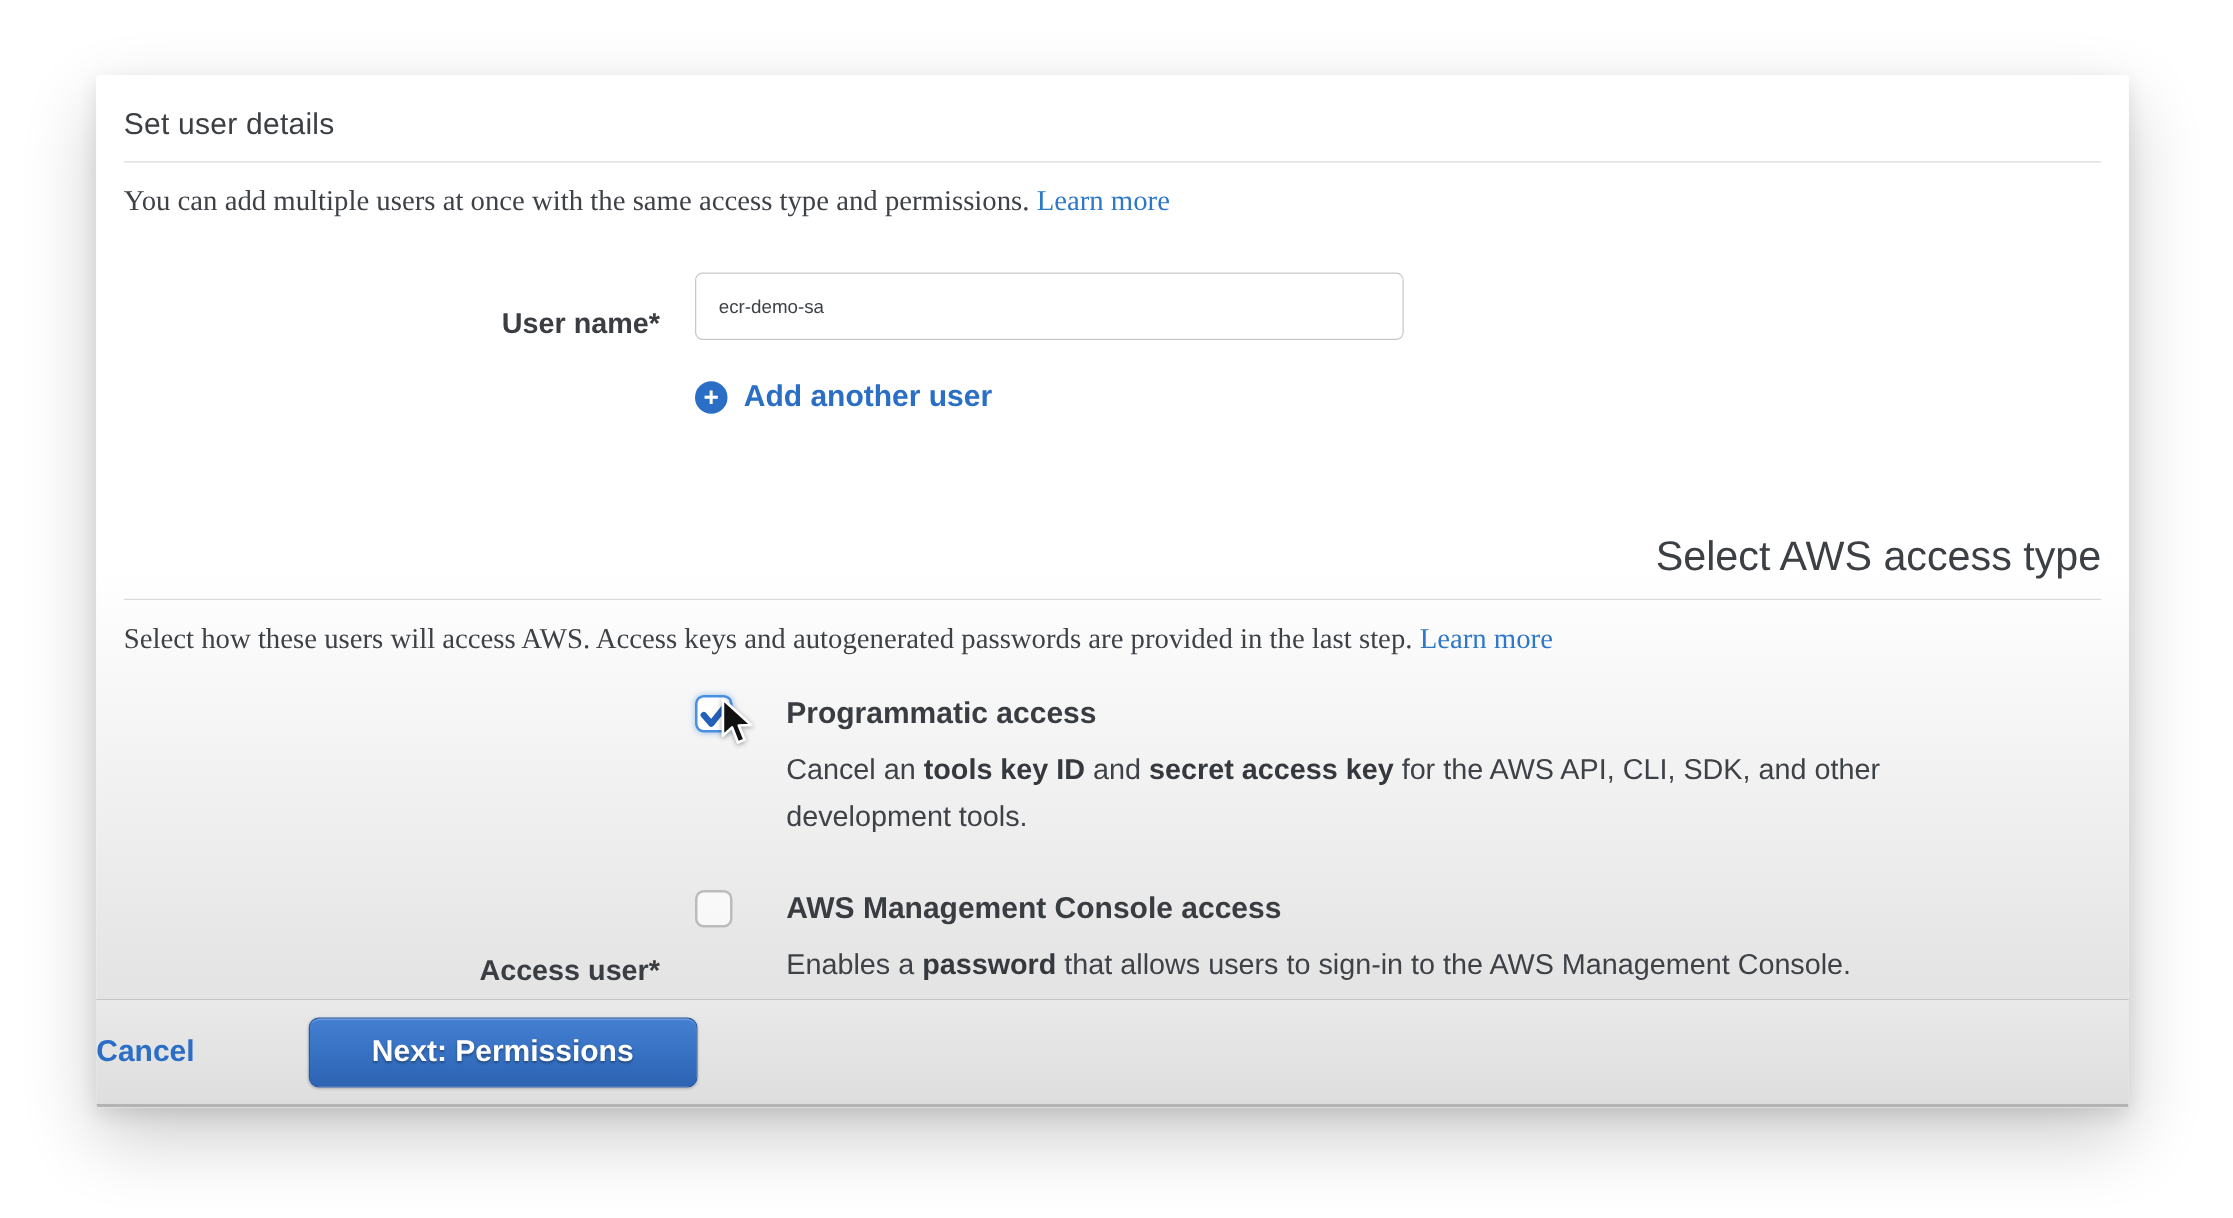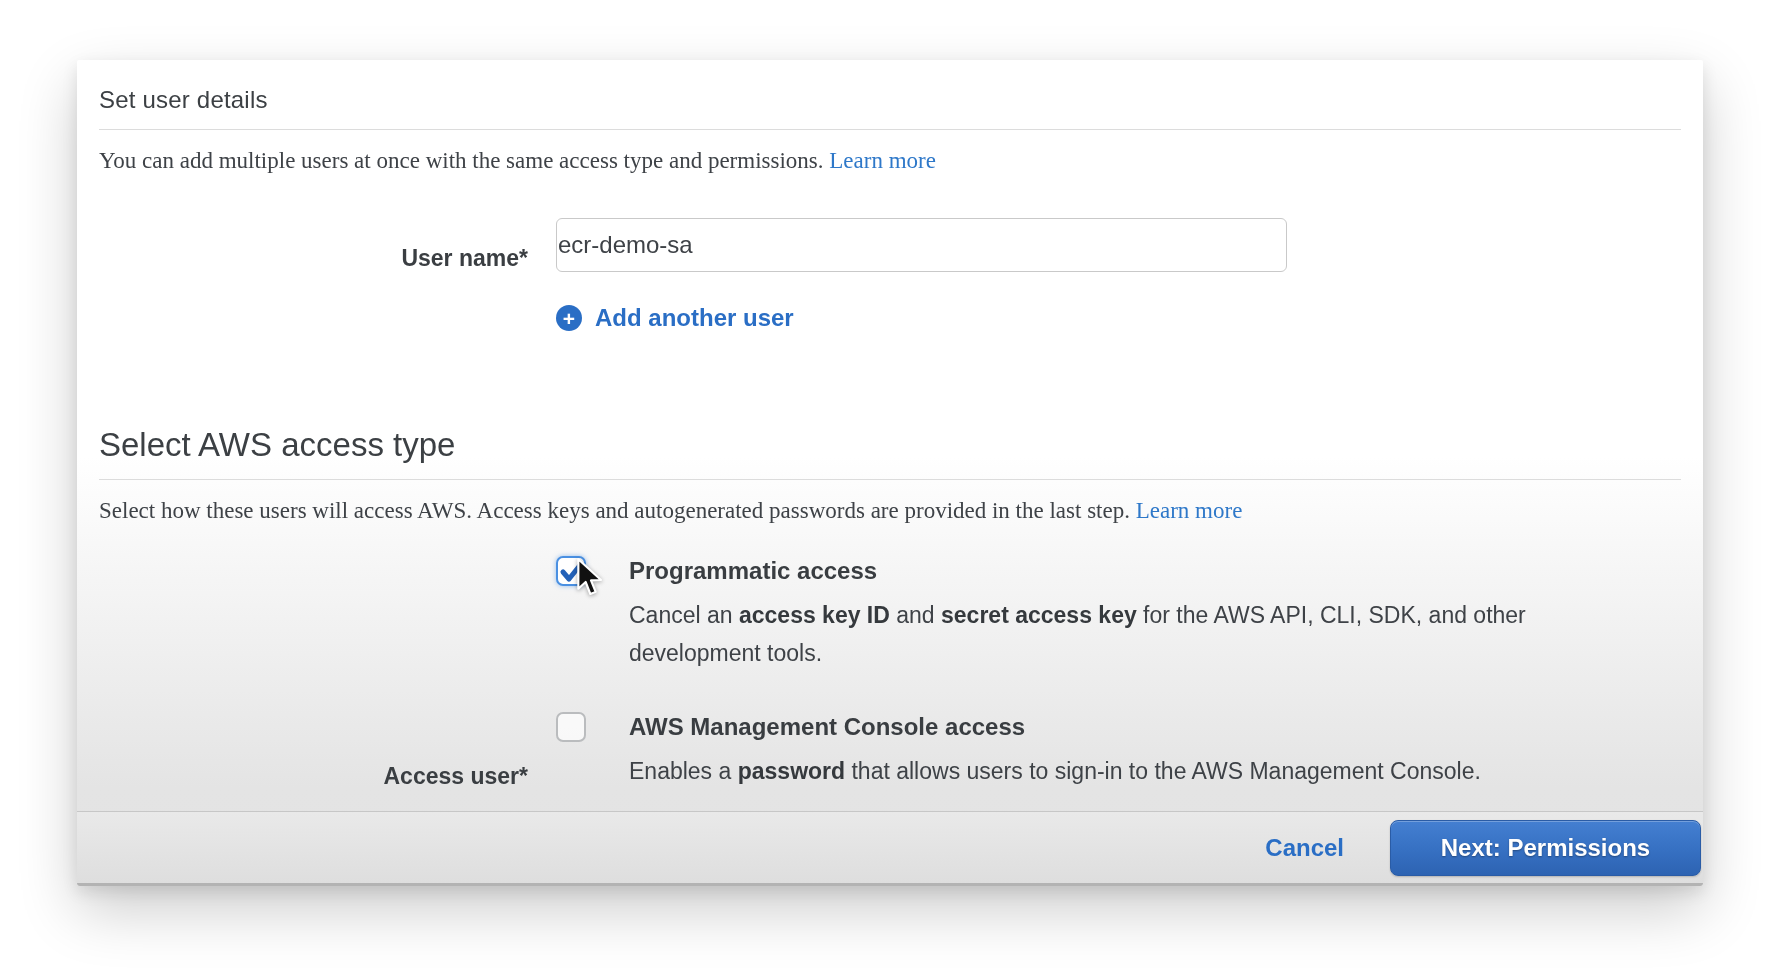--- a/index.html
+++ b/index.html
@@ -22,20 +22,21 @@
   h1.section-heading {
     font-size: 24px;
     font-weight: 400;
     color: #3c4044;
     letter-spacing: 0.2px;
   }
   h2.section-heading {
     font-size: 33px;
     font-weight: 400;
     color: #3c4044;
+    text-align: right;
   }
   .divider {
     border: none;
     border-top: 1px solid #dcdcdc;
     margin: 15px 0 0 0;
   }
   .intro {
     margin-top: 16px;
     font-size: 23px;
     line-height: 30px;
@@ -57,29 +58,29 @@
     text-align: right;
     font-size: 23px;
     font-weight: 700;
     color: #3a3e42;
     padding-top: 13px;
     flex: 0 0 429px;
   }
   .row-access .form-label { padding-top: 2px; }
   .form-control { margin-left: 28px; }
   .text-input {
-    width: 731px;
+    width: 567px;
     height: 54px;
     border: 1px solid #c9c9c9;
     border-radius: 6px;
     background: #ffffff;
     font-family: "Liberation Sans", "DejaVu Sans", sans-serif;
-    font-size: 24px;
-    color: #3e4247;
-    padding: 0 1px;
+    font-size: 15px;
+    color: #3e4247;
+    padding: 0 18px;
     outline: none;
   }
   .add-user-row {
     margin-top: 32px;
     margin-left: 457px;
     display: flex;
     align-items: center;
     cursor: pointer;
   }
   .plus-icon {
@@ -137,29 +138,30 @@
   .option-desc {
     margin-top: 10px;
     font-size: 23px;
     line-height: 38px;
     color: #3e4247;
   }
   .option-desc b { color: #35393d; }
   .footer {
     position: absolute;
     left: 0; right: 0; bottom: 0;
-    height: 75px;
+    height: 87px;
     background: linear-gradient(180deg, #e9e9e9 0%, #dedede 100%);
     border-top: 1px solid #c7c7c7;
     border-bottom: 3px solid #b3b3b3;
     border-radius: 0 0 3px 3px;
     display: flex;
     align-items: center;
-    justify-content: flex-end;
+    justify-content: flex-start;
     padding-right: 2px;
+    gap: 45px;
   }
   .cancel-link {
     font-size: 24px;
     font-weight: 700;
     color: #2a6ec5;
     margin-right: 46px;
     cursor: pointer;
     text-decoration: none;
   }
   .next-button {
@@ -216,21 +218,21 @@
       <div class="form-control">
 
         <div class="option-block option-1">
           <div class="checkbox checked">
             <svg class="tick" width="26" height="24" viewBox="0 0 26 24">
               <path d="M4 12 L10 19 L22 4" fill="none" stroke="#2361b8" stroke-width="5" stroke-linecap="round" stroke-linejoin="round"></path>
             </svg>
           </div>
           <div class="option-body">
             <div class="option-title">Programmatic access</div>
-            <div class="option-desc"><span>Cancel an </span><b>access key ID</b><span> and </span><b>secret access key</b><span> for the AWS API, CLI, SDK, and other development tools.</span></div>
+            <div class="option-desc"><span>Cancel an </span><b>tools key ID</b><span> and </span><b>secret access key</b><span> for the AWS API, CLI, SDK, and other development tools.</span></div>
           </div>
         </div>
 
         <div class="option-block option-2">
           <div class="checkbox unchecked">
             
           </div>
           <div class="option-body">
             <div class="option-title">AWS Management Console access</div>
             <div class="option-desc"><span>Enables a </span><b>password</b><span> that allows users to sign-in to the AWS Management Console.</span></div>

